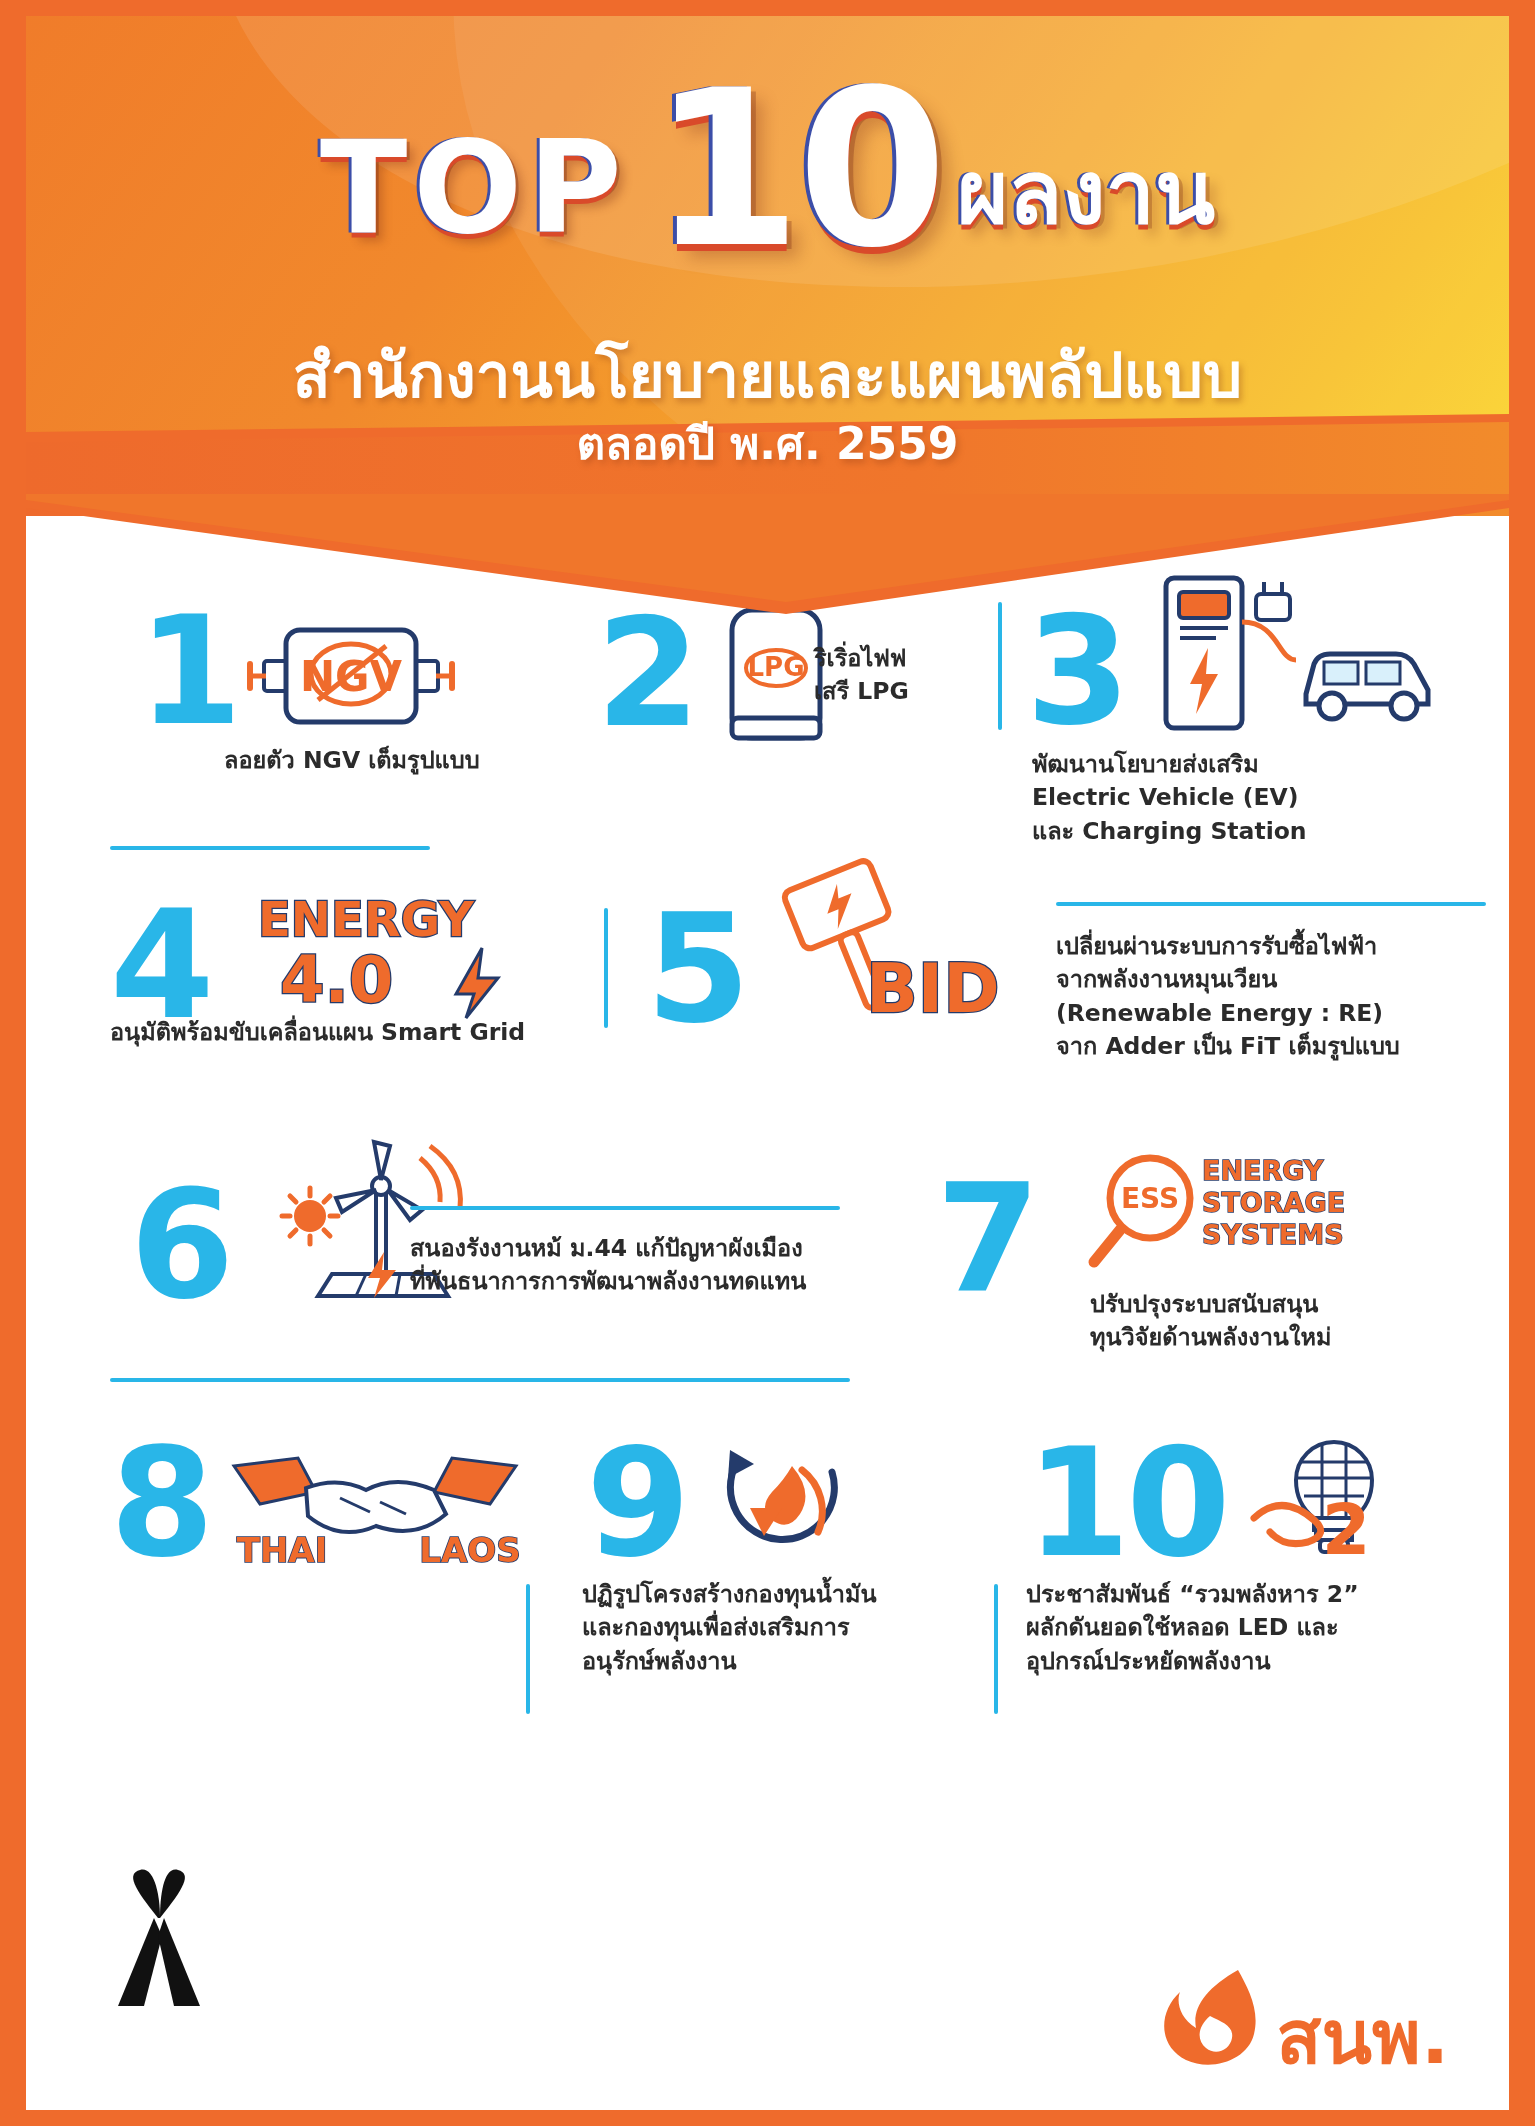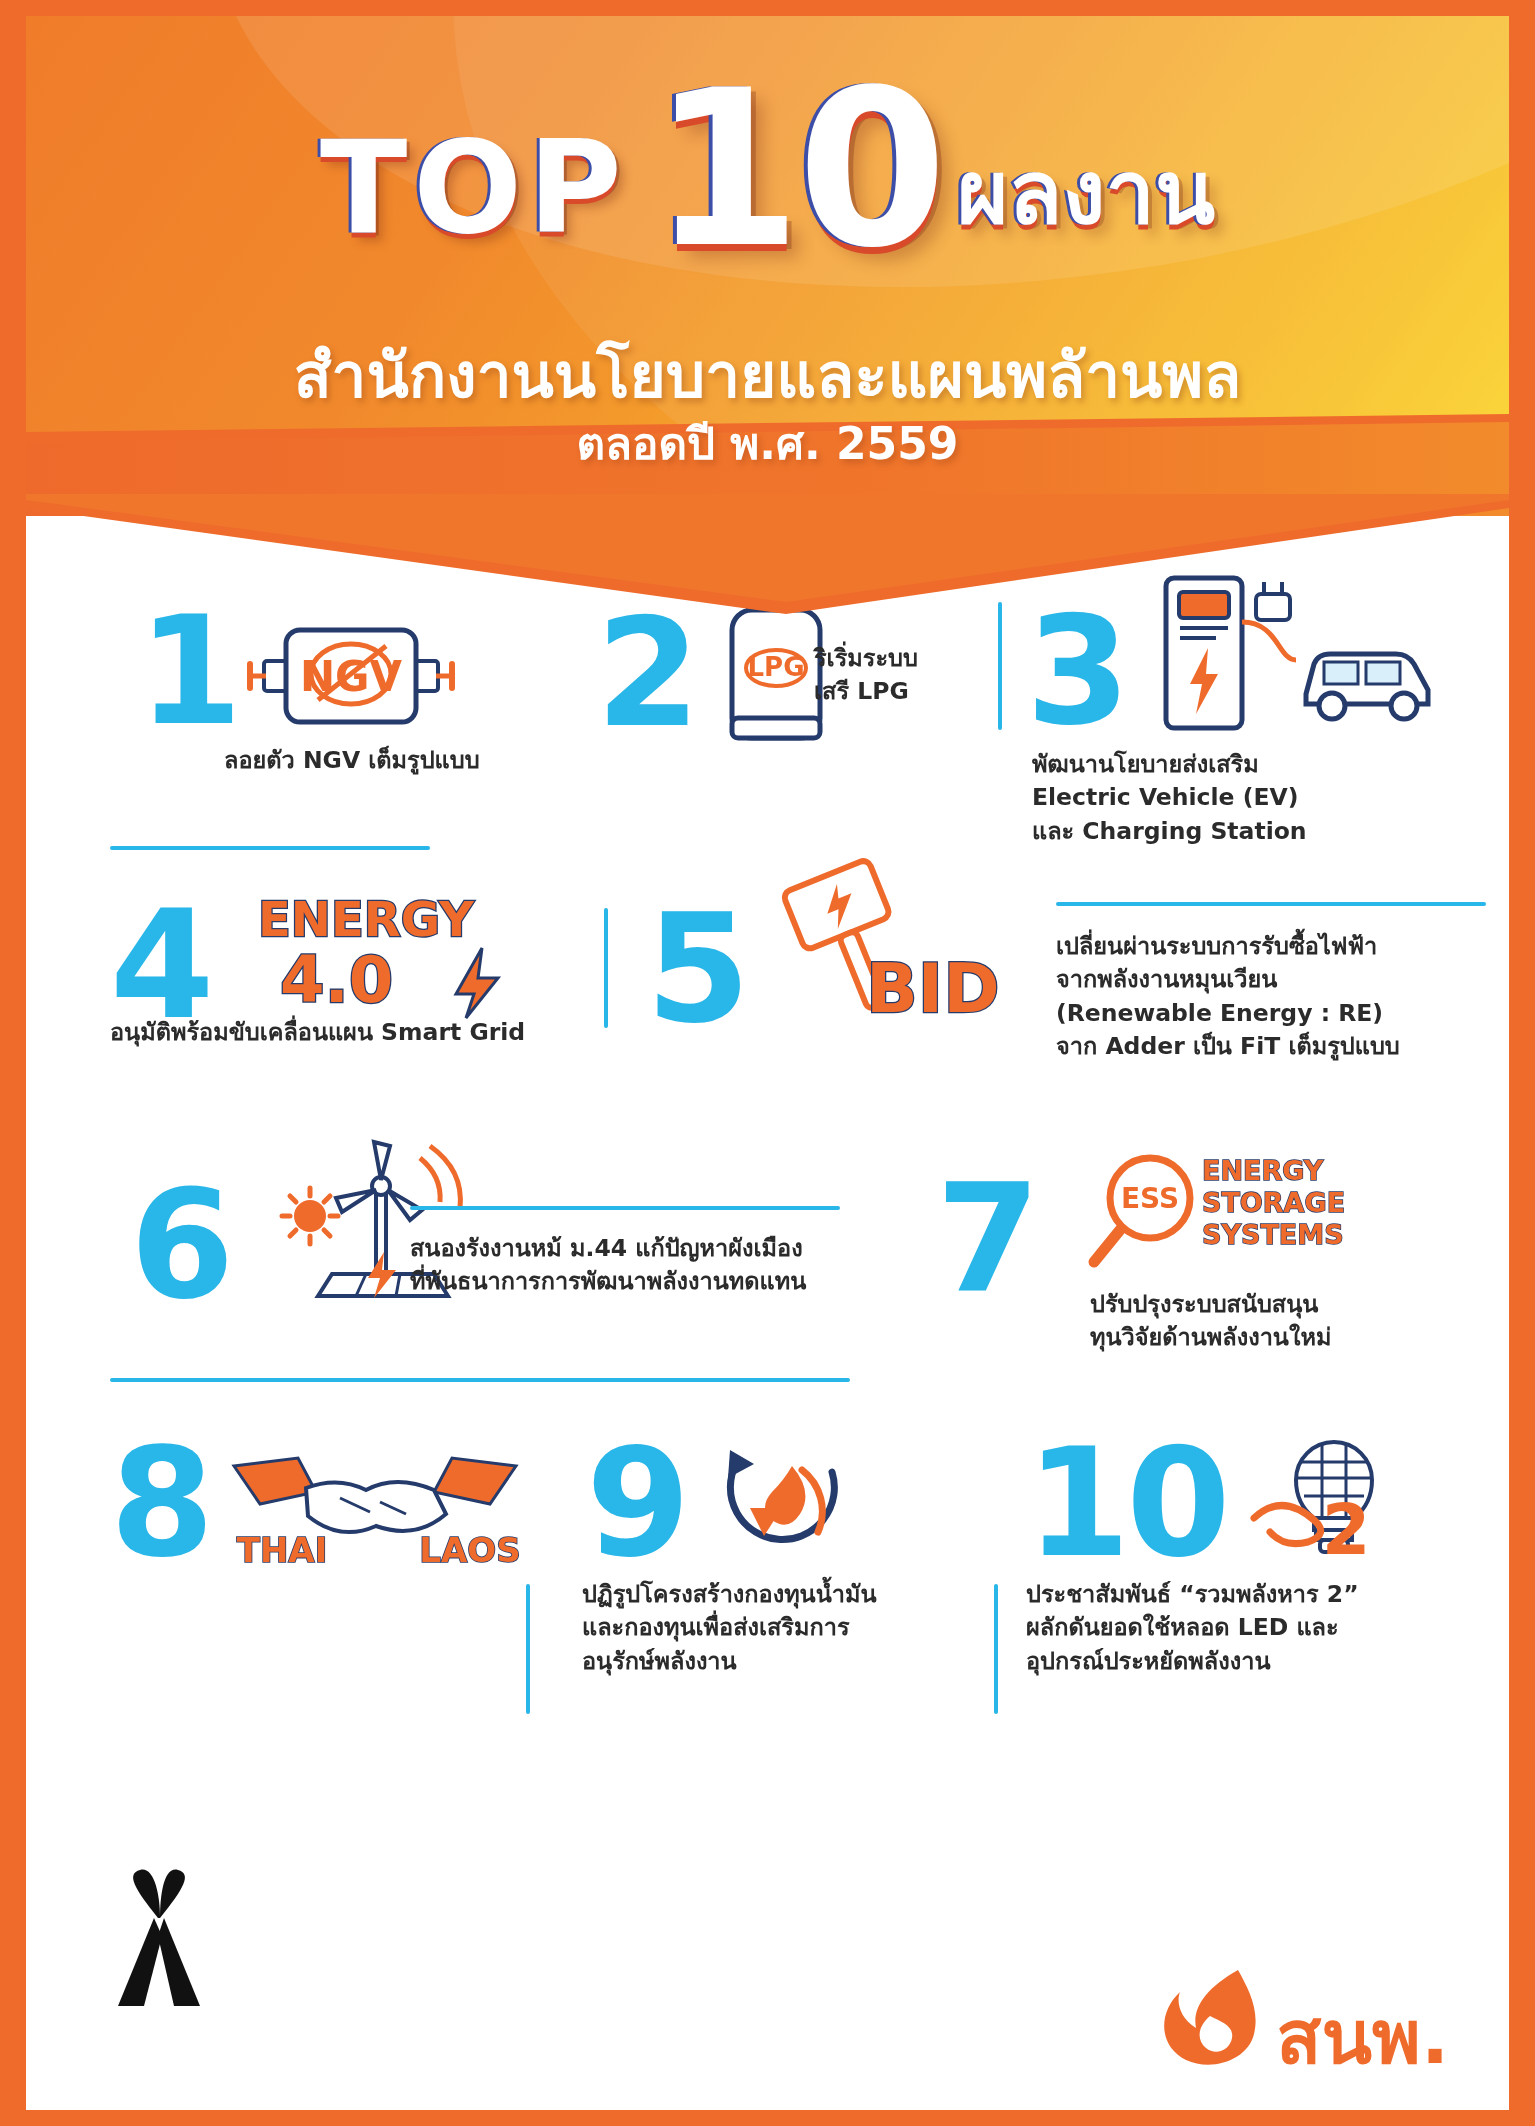--- a/index.html
+++ b/index.html
@@ -226,21 +226,21 @@
 <div id="inner">
 
   <div class="header">
     <div class="hdr-swoosh1"></div>
     <div class="hdr-swoosh2"></div>
 
     <div class="top10row">
       <span class="word-top">TOP</span><span class="word-10">10</span><span class="word-thai-small">ผลงาน</span>
     </div>
 
-    <div class="hdr-line2">สำนักงานนโยบายและแผนพลัานพล</div>
+    <div class="hdr-line2">สำนักงานนโยบายและแผนพลัปแบบ</div>
     <div class="hdr-band"></div>
     <div class="hdr-band2"></div>
     <div class="hdr-line3">ตลอดปี พ.ศ. 2559</div>
   </div>
 
   <svg class="chevron" viewBox="0 0 1483 120" preserveAspectRatio="none">
     <polygon points="0,0 1483,0 1483,14 760,120 0,14" fill="#ef6b2c"></polygon>
     <polygon points="0,0 1483,0 1483,6 760,108 0,6" fill="#f0762b"></polygon>
   </svg>
 
@@ -274,21 +274,21 @@
           <svg width="140" height="175" viewBox="0 0 140 175">
             <rect x="52" y="4" width="36" height="18" rx="3" fill="#fff" stroke="#ef6b2c" stroke-width="4"></rect>
             <rect x="42" y="20" width="56" height="16" rx="3" fill="#fff" stroke="#243b6b" stroke-width="4"></rect>
             <rect x="26" y="34" width="88" height="128" rx="20" fill="#fff" stroke="#243b6b" stroke-width="5"></rect>
             <rect x="26" y="142" width="88" height="20" rx="6" fill="#fff" stroke="#243b6b" stroke-width="5"></rect>
             <text x="70" y="100" font-family="DejaVu Sans, sans-serif" font-size="26" font-weight="bold" fill="#ef6b2c" text-anchor="middle">LPG</text>
             <ellipse cx="70" cy="92" rx="30" ry="18" fill="none" stroke="#ef6b2c" stroke-width="4"></ellipse>
           </svg>
         </div>
       </div>
-      <div class="cap" style="position:absolute; left:218px; top:66px; white-space:pre-line; width:160px;">ริเริ่มระบบ
+      <div class="cap" style="position:absolute; left:218px; top:66px; white-space:pre-line; width:160px;">ริเริ่อไฟฟ
 เสรี LPG</div>
     </div>
 
     <div class="rule-v" style="left:972px; top:86px; height:128px;"></div>
 
     <div class="item" style="left:1000px; top:48px; width:430px;">
       <div style="position:relative; height:200px;">
         <div class="num" style="position:absolute; left:0px; top:44px;">3</div>
         <div class="icon-wrap" style="left:120px; top:0px;">
           <svg width="300" height="175" viewBox="0 0 300 175">

